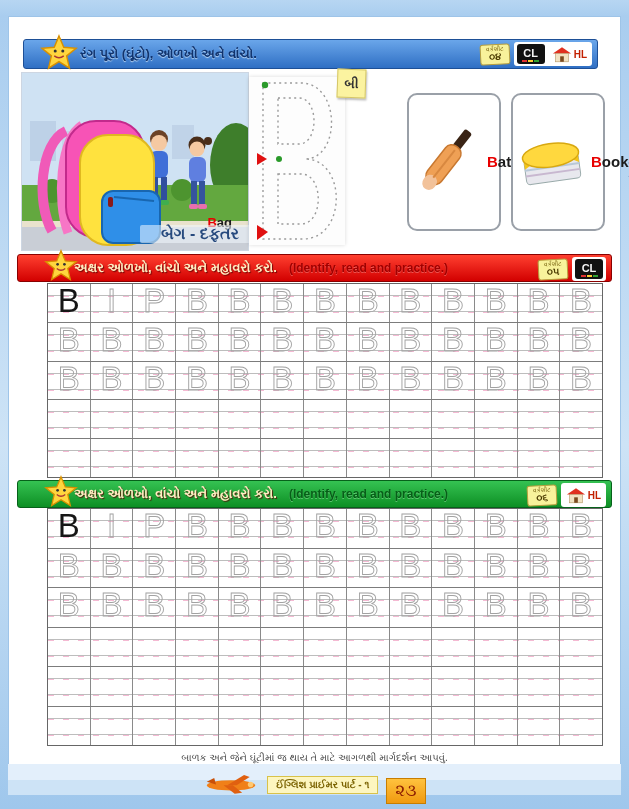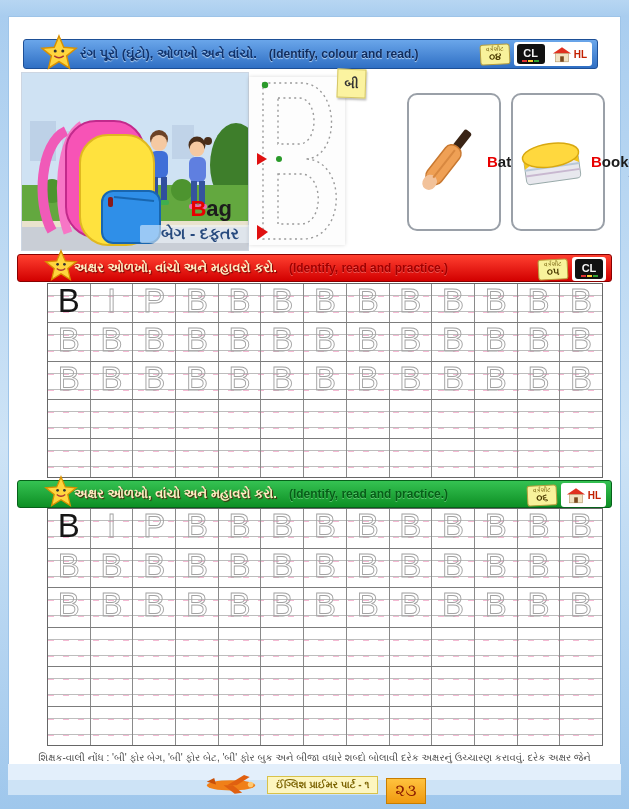--- a/index.html
+++ b/index.html
@@ -30,21 +30,21 @@
   .ws-badge .l2{font-size:10px;font-weight:bold;color:#4a3a00;display:block;}
   .panel{background:#fff;border-radius:3px;padding:1px 3px;display:flex;gap:5px;align-items:center;height:22px;}
   .cl-badge{width:28px;height:20px;background:#111;border-radius:3px;color:#f5f5f5;font-size:11px;
             font-weight:bold;text-align:center;display:flex;flex-direction:column;align-items:center;justify-content:center;}
   .cl-badge .strip{display:flex;gap:1px;margin-top:1px;}
   .cl-badge .strip i{width:5px;height:2px;display:block;}
   .hl-badge{display:flex;align-items:center;gap:2px;background:#fff;border-radius:2px;padding:0 2px;height:20px;}
   .hl-badge .hl-text{color:#c22000;font-weight:bold;font-size:10px;}
   
   .photo{position:absolute;left:12px;top:55px;width:226px;height:177px;border:1px solid #cdd6e2;overflow:visible;}
-  .bag-word{position:absolute;right:16px;top:123px;font-size:22px;font-weight:bold;color:#1c1c1c;}
+  .bag-word{position:absolute;right:16px;top:142px;font-size:13px;font-weight:bold;color:#1c1c1c;}
   .bag-word .init{color:#e80000;}
   .bag-caption{position:absolute;left:118px;top:152px;width:120px;text-align:center;font-size:16px;
                font-weight:bold;color:#274a7e;background:rgba(240,248,255,.55);border-radius:2px;}
   .trace-panel{position:absolute;left:240px;top:60px;width:96px;height:168px;background:#fdfdfd;
                box-shadow:0 0 4px rgba(0,0,0,.15);}
   .sticky{position:absolute;left:328px;top:52px;width:27px;height:27px;background:#fbf3a0;
           border:1px solid #d4c66a;box-shadow:1px 2px 2px rgba(0,0,0,.25);transform:rotate(2deg);
           display:flex;align-items:center;justify-content:center;font-size:13px;font-weight:bold;color:#333;}
   .cards{position:absolute;left:398px;top:76px;display:flex;gap:10px;}
   .card{width:94px;height:138px;background:#fff;border:2px solid #9aa0a8;border-radius:10px;
@@ -92,21 +92,20 @@
     <div class="bar bar-blue" style="position:absolute;">
       <span class="bar-star">
         <svg viewBox="0 0 40 40" width="38" height="38">
           <polygon points="20,2 25,14 38,15 28,23 31,36 20,29 9,36 12,23 2,15 15,14" fill="#ffd53e" stroke="#d89000" stroke-width="1.5"></polygon>
           <circle cx="16" cy="18" r="1.6" fill="#333"></circle>
             <circle cx="24" cy="18" r="1.6" fill="#333"></circle>
           <path d="M15,23 Q20,27 25,23" stroke="#a33" stroke-width="1.5" fill="none"></path>
         </svg>
       </span>
       <span class="guj">રંગ પૂરો (ઘૂંટો), ઓળખો અને વાંચો.</span>
-      <span class="eng">(Identify, colour and read.)</span>
       <span class="badges">
         <span class="ws-badge">
           <span class="l1">વર્કશીટ</span>
           <span class="l2">૦૪</span>
         </span>
         <span class="panel">
           <span class="cl-badge">
             <span>CL</span>
             <span class="strip">
               <i style="background:#e03030"></i>
@@ -603,21 +602,20 @@
           <div class="pcell"></div>
           <div class="pcell"></div>
           <div class="pcell"></div>
           <div class="pcell"></div>
           <div class="pcell"></div>
           <div class="pcell"></div>
         </div>
       </div>
 
     <div class="footer-note">
-      <div>શિક્ષક-વાલી નોંધ : 'બી' ફોર બેગ, 'બી' ફોર બેટ, 'બી' ફોર બુક અને બીજા વધારે શબ્દો બોલાવી દરેક અક્ષરનું ઉચ્ચારણ કરાવવું. દરેક અક્ષર જેને</div>
       <div>બાળક અને જેને ઘૂંટીમાં જ થાય તે માટે આગળથી માર્ગદર્શન આપવું.</div>
     </div>
   </div>
 
   <div class="strip1"></div>
   <div class="strip2"></div>
   <div class="footer-bar">
     <span>
       <svg viewBox="0 0 60 22" width="56" height="21">
         <ellipse cx="30" cy="13" rx="26" ry="5.5" fill="#f08018"></ellipse>

